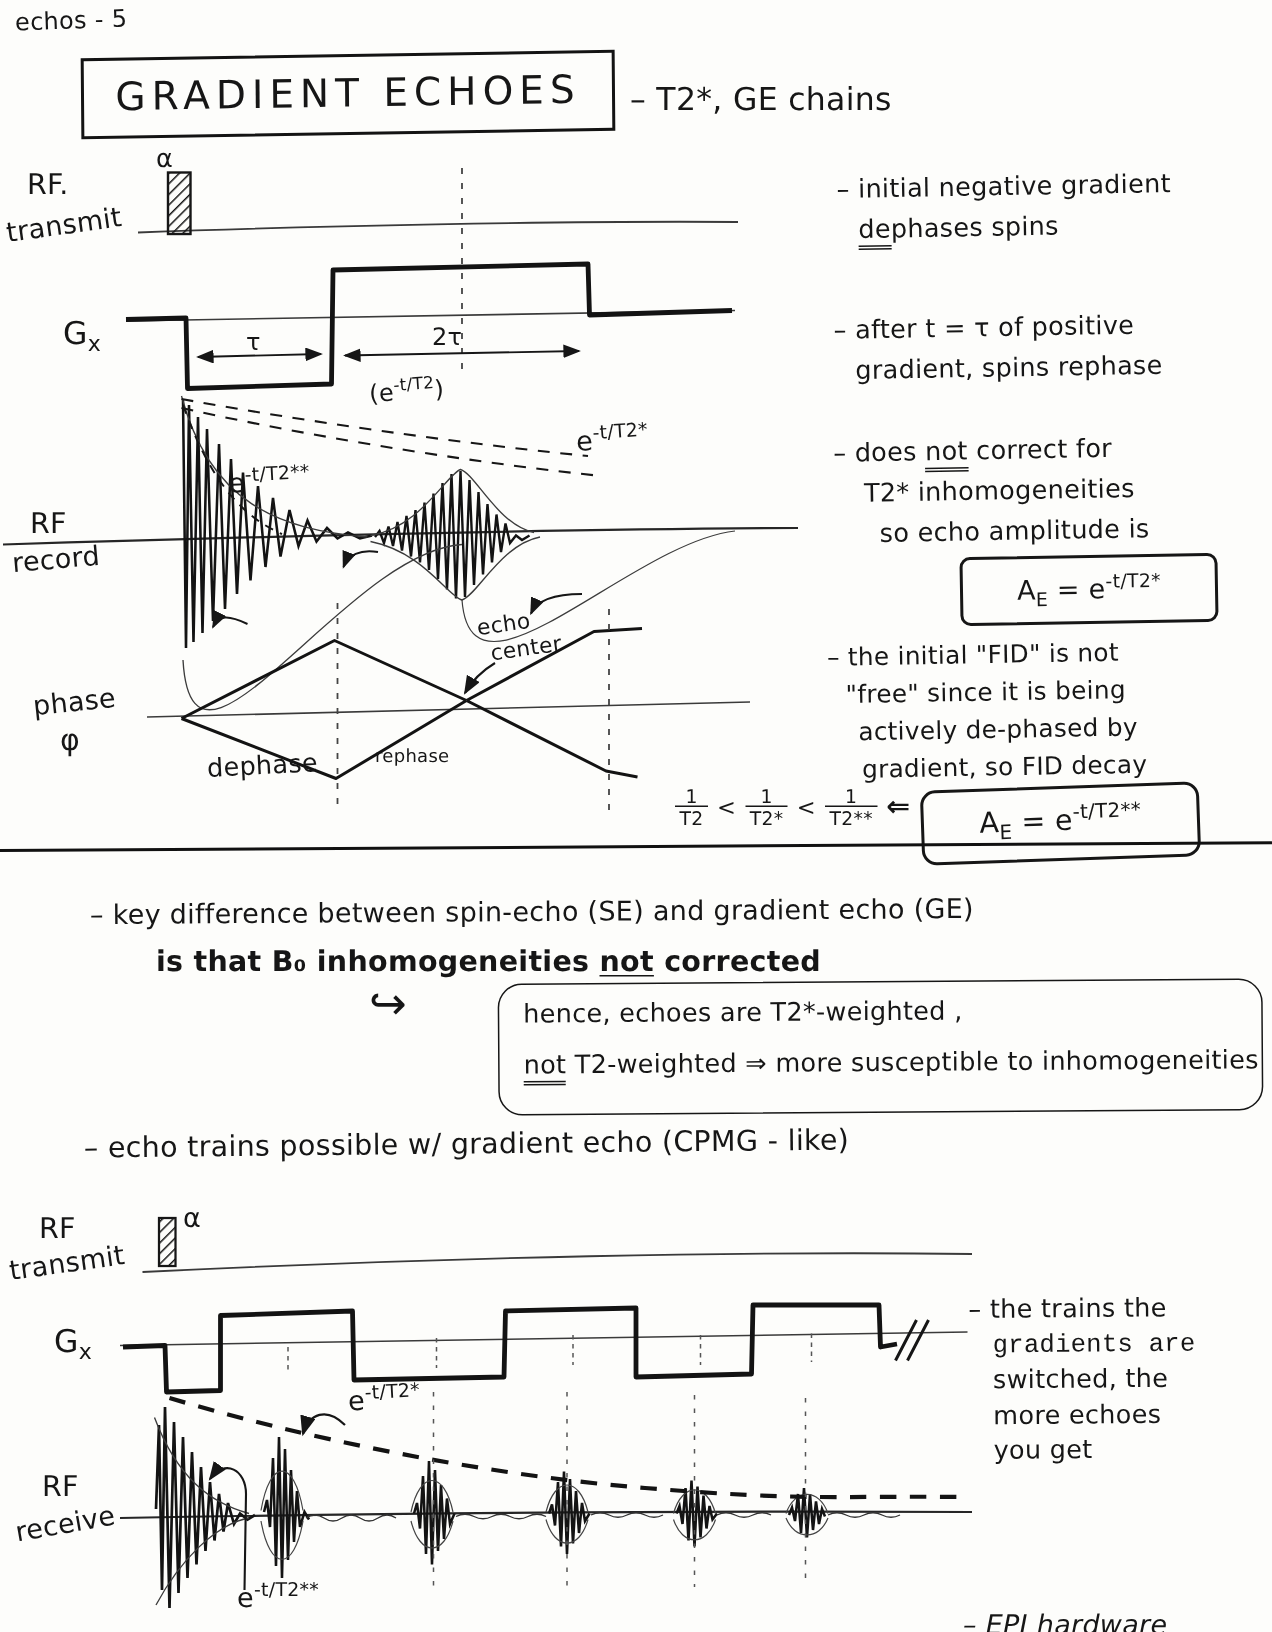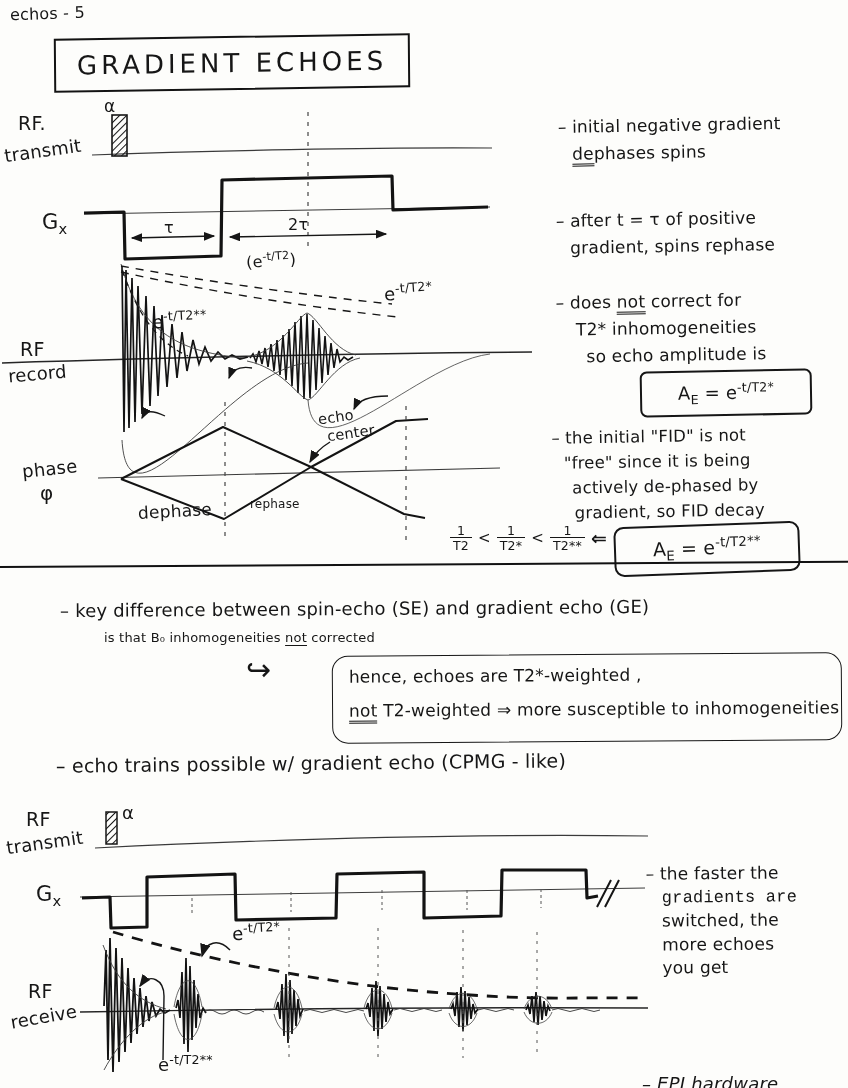--- a/index.html
+++ b/index.html
@@ -28,20 +28,21 @@
 </style>
 </head>
 <body>
 
 <div class="page">
 
   <div class="abs hand" style="left:10px;top:4px;font-size:16px;transform:rotate(-2deg);">echos - 5</div>
   <div class="title-box">
     <span class="title-text hand">GRADIENT ECHOES</span>
   </div>
+  <div class="abs hand" style="left:420px;top:54px;font-size:21px;">– T2*, GE chains</div>
 
   <svg style="left:0;top:100px;" width="540" height="480" viewBox="0 0 540 480">
     <defs>
       <pattern id="hatch1" width="5" height="5" patternUnits="userSpaceOnUse" patternTransform="rotate(45)">
         <line x1="0" y1="0" x2="0" y2="5" stroke="#161616" stroke-width="2"></line>
       </pattern>
       <marker id="ah1" markerWidth="10" markerHeight="8" refX="8" refY="3.5" orient="auto-start-reverse">
         <path d="M0,0 L9,3.5 L0,7 Z" fill="#161616"></path>
       </marker>
     </defs>
@@ -138,21 +139,21 @@
       </span>
     <span style="font-size:19px;font-weight:bold;">⇐</span>
   </div>
   <div class="formula-box hand fm" style="left:614px;top:524px;width:182px;height:46px;font-size:19px;transform:rotate(-2deg);border-radius:10px;">
     <span><span>A</span><sub>E</sub><span> = e</span><sup>-t/T2**</sup></span>
   </div>
 
   <div class="divider"></div>
 
   <div class="abs hand" style="left:60px;top:598px;font-size:18px;transform:rotate(-.4deg);">– key difference between spin-echo (SE) and gradient echo (GE)</div>
-  <div class="abs hand" style="left:104px;top:630px;font-size:13px;"><span>is that B₀ inhomogeneities </span><span class="u">not</span><span> corrected</span></div>
+  <div class="abs hand" style="left:104px;top:630px;font-size:19px;font-weight:bold;"><span>is that B₀ inhomogeneities </span><span class="u">not</span><span> corrected</span></div>
   <div class="abs hand" style="left:246px;top:652px;font-size:30px;">↪</div>
   <div class="round-box" style="left:332px;top:654px;width:508px;height:86px;">
     <div class="abs hand" style="left:16px;top:10px;font-size:17px;">hence, echoes are T2*-weighted ,</div>
     <div class="abs hand" style="left:16px;top:44px;font-size:17px;"><span class="uu">not</span><span> T2-weighted ⇒ more susceptible to inhomogeneities</span></div>
   </div>
 
   <div class="abs hand" style="left:56px;top:752px;font-size:19px;transform:rotate(-.6deg);">– echo trains possible w/ gradient echo (CPMG - like)</div>
 
   <svg style="left:0;top:800px;" width="660" height="288" viewBox="0 0 660 288">
     <defs>
@@ -195,21 +196,21 @@
   <div class="abs hand" style="left:26px;top:808px;font-size:19px;">RF</div>
   <div class="abs hand" style="left:6px;top:832px;font-size:18px;transform:rotate(-8deg);">transmit</div>
   <div class="abs hand" style="left:122px;top:802px;font-size:18px;">α</div>
   <div class="abs hand fm" style="left:36px;top:882px;font-size:21px;"><span>G</span><sub>x</sub></div>
   <div class="abs hand fm" style="left:232px;top:920px;font-size:18px;transform:rotate(-3deg);"><span>e</span><sup>-t/T2*</sup></div>
   <div class="abs hand" style="left:28px;top:980px;font-size:19px;">RF</div>
   <div class="abs hand" style="left:10px;top:1006px;font-size:18px;transform:rotate(-10deg);">receive</div>
   <div class="abs hand fm" style="left:158px;top:1052px;font-size:18px;"><span>e</span><sup>-t/T2**</sup></div>
 
   <div class="abs hand" style="left:646px;top:862px;font-size:17px;line-height:23.5px;transform:rotate(-.5deg);">
-    <div>– the faster the</div>
+    <div>– the trains the</div>
     <div style="padding-left:16px;font-family:Liberation Mono, monospace;">gradients are</div>
     <div style="padding-left:16px;">switched, the</div>
     <div style="padding-left:16px;">more echoes</div>
     <div style="padding-left:16px;">you get</div>
   </div>
   <div class="abs hand" style="left:642px;top:1070px;font-size:18px;line-height:28px;font-style:italic;">
     <div>– EPI hardware</div>
     <div style="padding-left:28px;">⇒ 64 echoes</div>
   </div>
 

